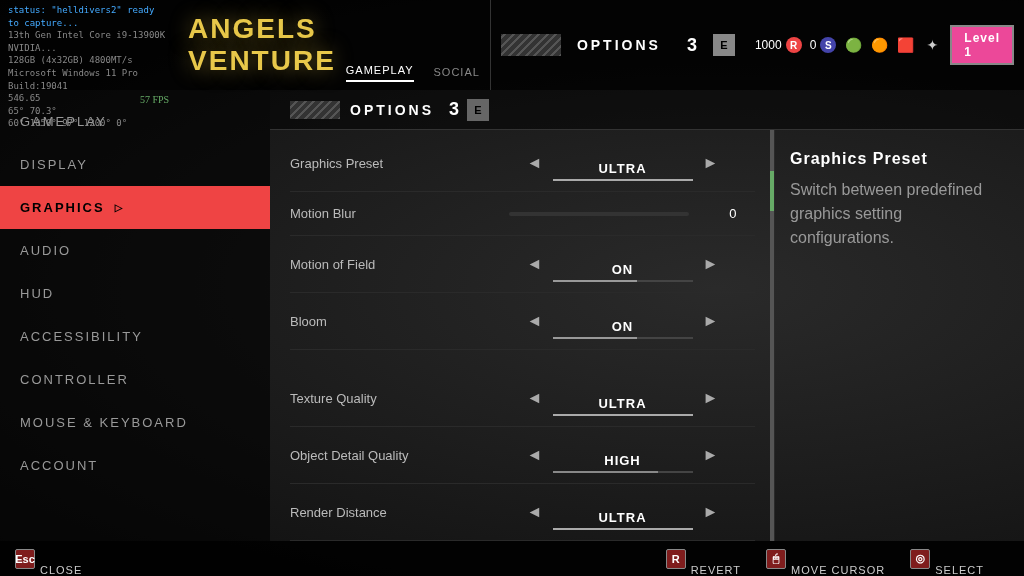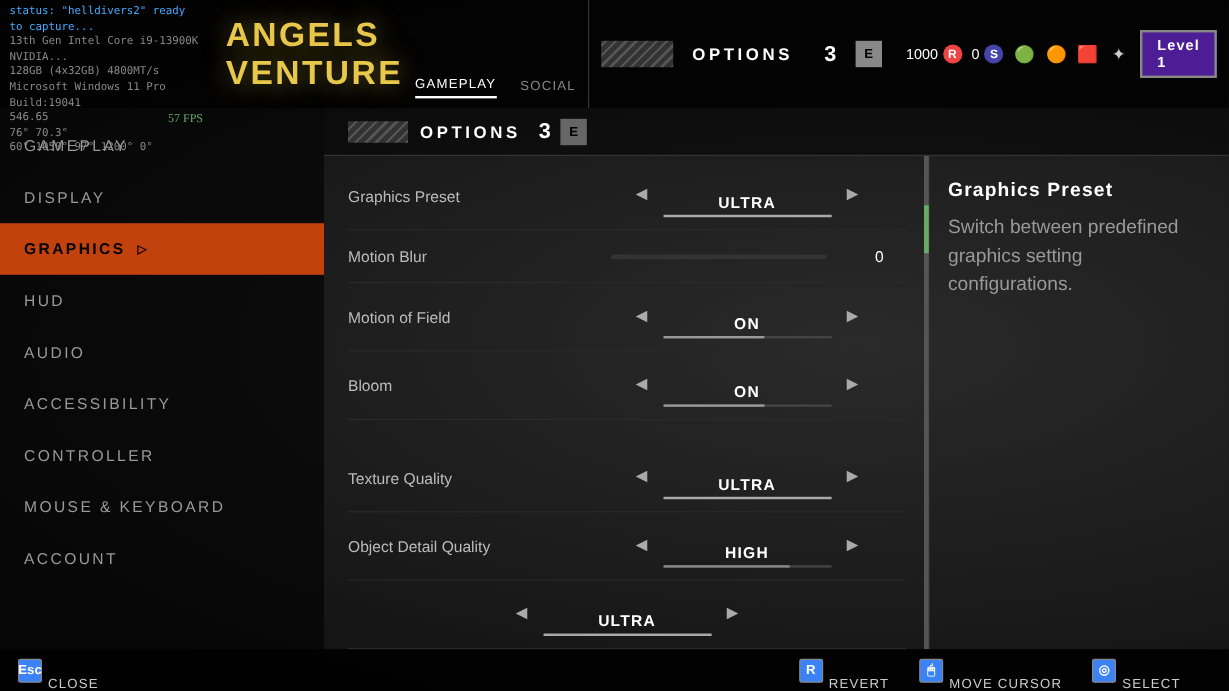--- a/index.html
+++ b/index.html
@@ -101,21 +101,21 @@
       gap: 6px;
       align-items: center;
     }
     .top-icon {
       width: 20px; height: 20px;
       display: flex; align-items: center; justify-content: center;
       font-size: 14px;
     }
 
     .level-badge {
-      background: #4c1d95;
+      background: #ec4899;
       border: 2px solid #888;
       padding: 4px 12px;
       font-size: 12px;
       color: #fff;
       font-weight: bold;
       letter-spacing: 1px;
     }
     .options-title {
       font-size: 14px;
       color: #fff;
@@ -153,21 +153,21 @@
       font-size: 13px;
       text-transform: uppercase;
       letter-spacing: 2px;
       color: #999;
       cursor: pointer;
       display: flex;
       align-items: center;
       gap: 10px;
     }
     .sidebar-item.active {
-      background: #c2410c;
+      background: #ef4444;
       color: #000;
       font-weight: bold;
     }
     .sidebar-item.active .sidebar-arrow {
       color: #000;
     }
     .sidebar-arrow {
       font-size: 10px;
       color: #ccc;
     }
@@ -308,21 +308,21 @@
     }
 
     .bottom-action {
       display: flex;
       align-items: center;
       gap: 5px;
       margin-right: 25px;
     }
     .bottom-key {
       width: 20px; height: 20px;
-      background: #3b82f6;
+      background: #7f1d1d;
       border: 1px solid #888;
       display: flex; align-items: center; justify-content: center;
       font-size: 11px; color: #fff; font-weight: bold;
       border-radius: 2px;
     }
     .bottom-label {
       font-size: 11px;
       color: #ccc;
       text-transform: uppercase;
       letter-spacing: 1px;
@@ -376,21 +376,21 @@
 <div class="bg-overlay"></div>
 
 <div class="top-bar">
   <div class="top-bar-left">
     <div class="status-line">status: "helldivers2" ready to capture...</div>
     <div>13th Gen Intel Core i9-13900K</div>
     <div>NVIDIA...</div>
     <div>128GB (4x32GB) 4800MT/s</div>
     <div>Microsoft Windows 11 Pro Build:19041</div>
     <div>546.65</div>
-    <div>76° 70.3°</div>
+    <div>65° 70.3°</div>
     <div>60° 1050° 97° 1200° 0°</div>
   </div>
 
   <div class="game-logo">
     <span class="game-logo-text">ANGELS VENTURE</span>
   </div>
 
   <div class="top-bar-nav">
     <div class="nav-tab active">GAMEPLAY</div>
     <div class="nav-tab">SOCIAL</div>
@@ -429,24 +429,24 @@
     <span>GAMEPLAY</span>
   </div>
   <div class="sidebar-item">
     <span>DISPLAY</span>
   </div>
   <div class="sidebar-item active">
     <span>GRAPHICS</span>
     <span class="sidebar-arrow">▷</span>
   </div>
   <div class="sidebar-item">
+    <span>AUDIO</span>
+  </div>
+  <div class="sidebar-item">
     <span>HUD</span>
-  </div>
-  <div class="sidebar-item">
-    <span>AUDIO</span>
   </div>
   <div class="sidebar-item">
     <span>ACCESSIBILITY</span>
   </div>
   <div class="sidebar-item">
     <span>CONTROLLER</span>
   </div>
   <div class="sidebar-item">
     <span>MOUSE &amp; KEYBOARD</span>
   </div>
@@ -543,20 +543,21 @@
           <div class="value-text">HIGH</div>
           <div class="value-bar">
               <div class="value-bar-fill high"></div>
             </div>
         </div>
         <span class="arrow-btn">►</span>
       </div>
     </div>
 
     <div class="setting-row">
+      <span class="setting-label">Render Distance</span>
       <div class="setting-control">
         <span class="arrow-btn">◄</span>
         <div class="value-display">
           <div class="value-text">ULTRA</div>
           <div class="value-bar">
               <div class="value-bar-fill ultra"></div>
             </div>
         </div>
         <span class="arrow-btn">►</span>
       </div>

